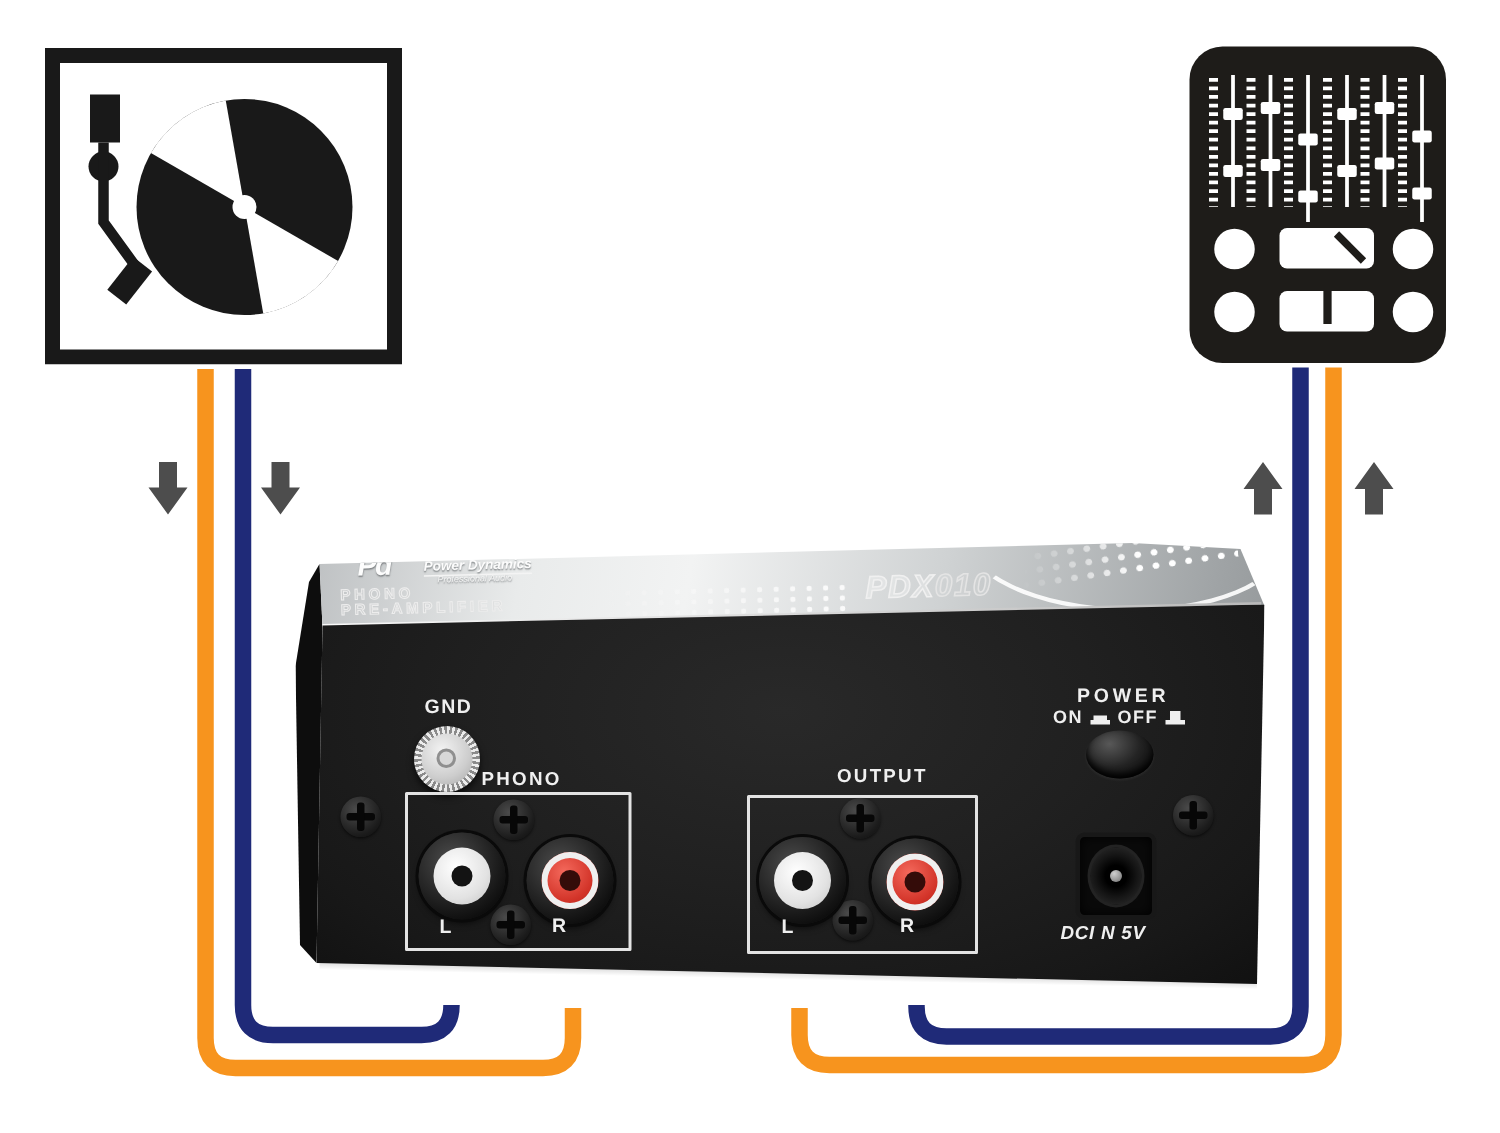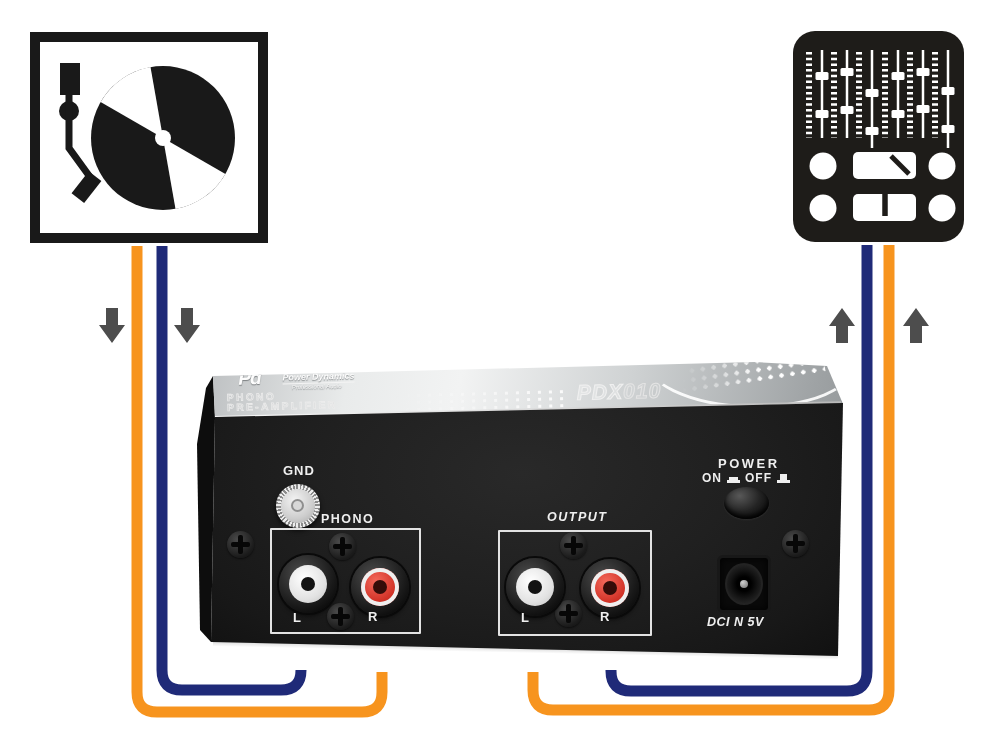--- a/index.html
+++ b/index.html
@@ -207,21 +207,21 @@
       <div class="rca-hole"></div>
     </div>
     <div class="rca rca-red" style="left:156px;top:198px;">
       <div class="rca-ring"></div>
       <div class="rca-hole"></div>
     </div>
     <div class="panel-label" style="left:98px;top:250px;width:24px;font-size:13px;">L</div>
     <div class="panel-label" style="left:173px;top:249px;width:24px;font-size:13px;">R</div>
     <div class="screw" style="left:32px;top:171px;"></div>
 
-    <div class="panel-label" style="left:352px;top:150px;width:68px;font-size:12.5px;letter-spacing:1.5px;font-style:italic;">OUTPUT</div>
+    <div class="panel-label" style="left:363px;top:150px;width:68px;font-size:12.5px;letter-spacing:1.5px;">OUTPUT</div>
     <div class="io-box" style="left:303px;top:170px;width:150px;height:102px;"></div>
     <div class="screw" style="left:365px;top:172px;"></div>
     <div class="screw" style="left:360px;top:240px;"></div>
     <div class="rca" style="left:311px;top:198px;">
       <div class="rca-ring"></div>
       <div class="rca-hole"></div>
     </div>
     <div class="rca rca-red" style="left:386px;top:199px;">
       <div class="rca-ring"></div>
       <div class="rca-hole"></div>

